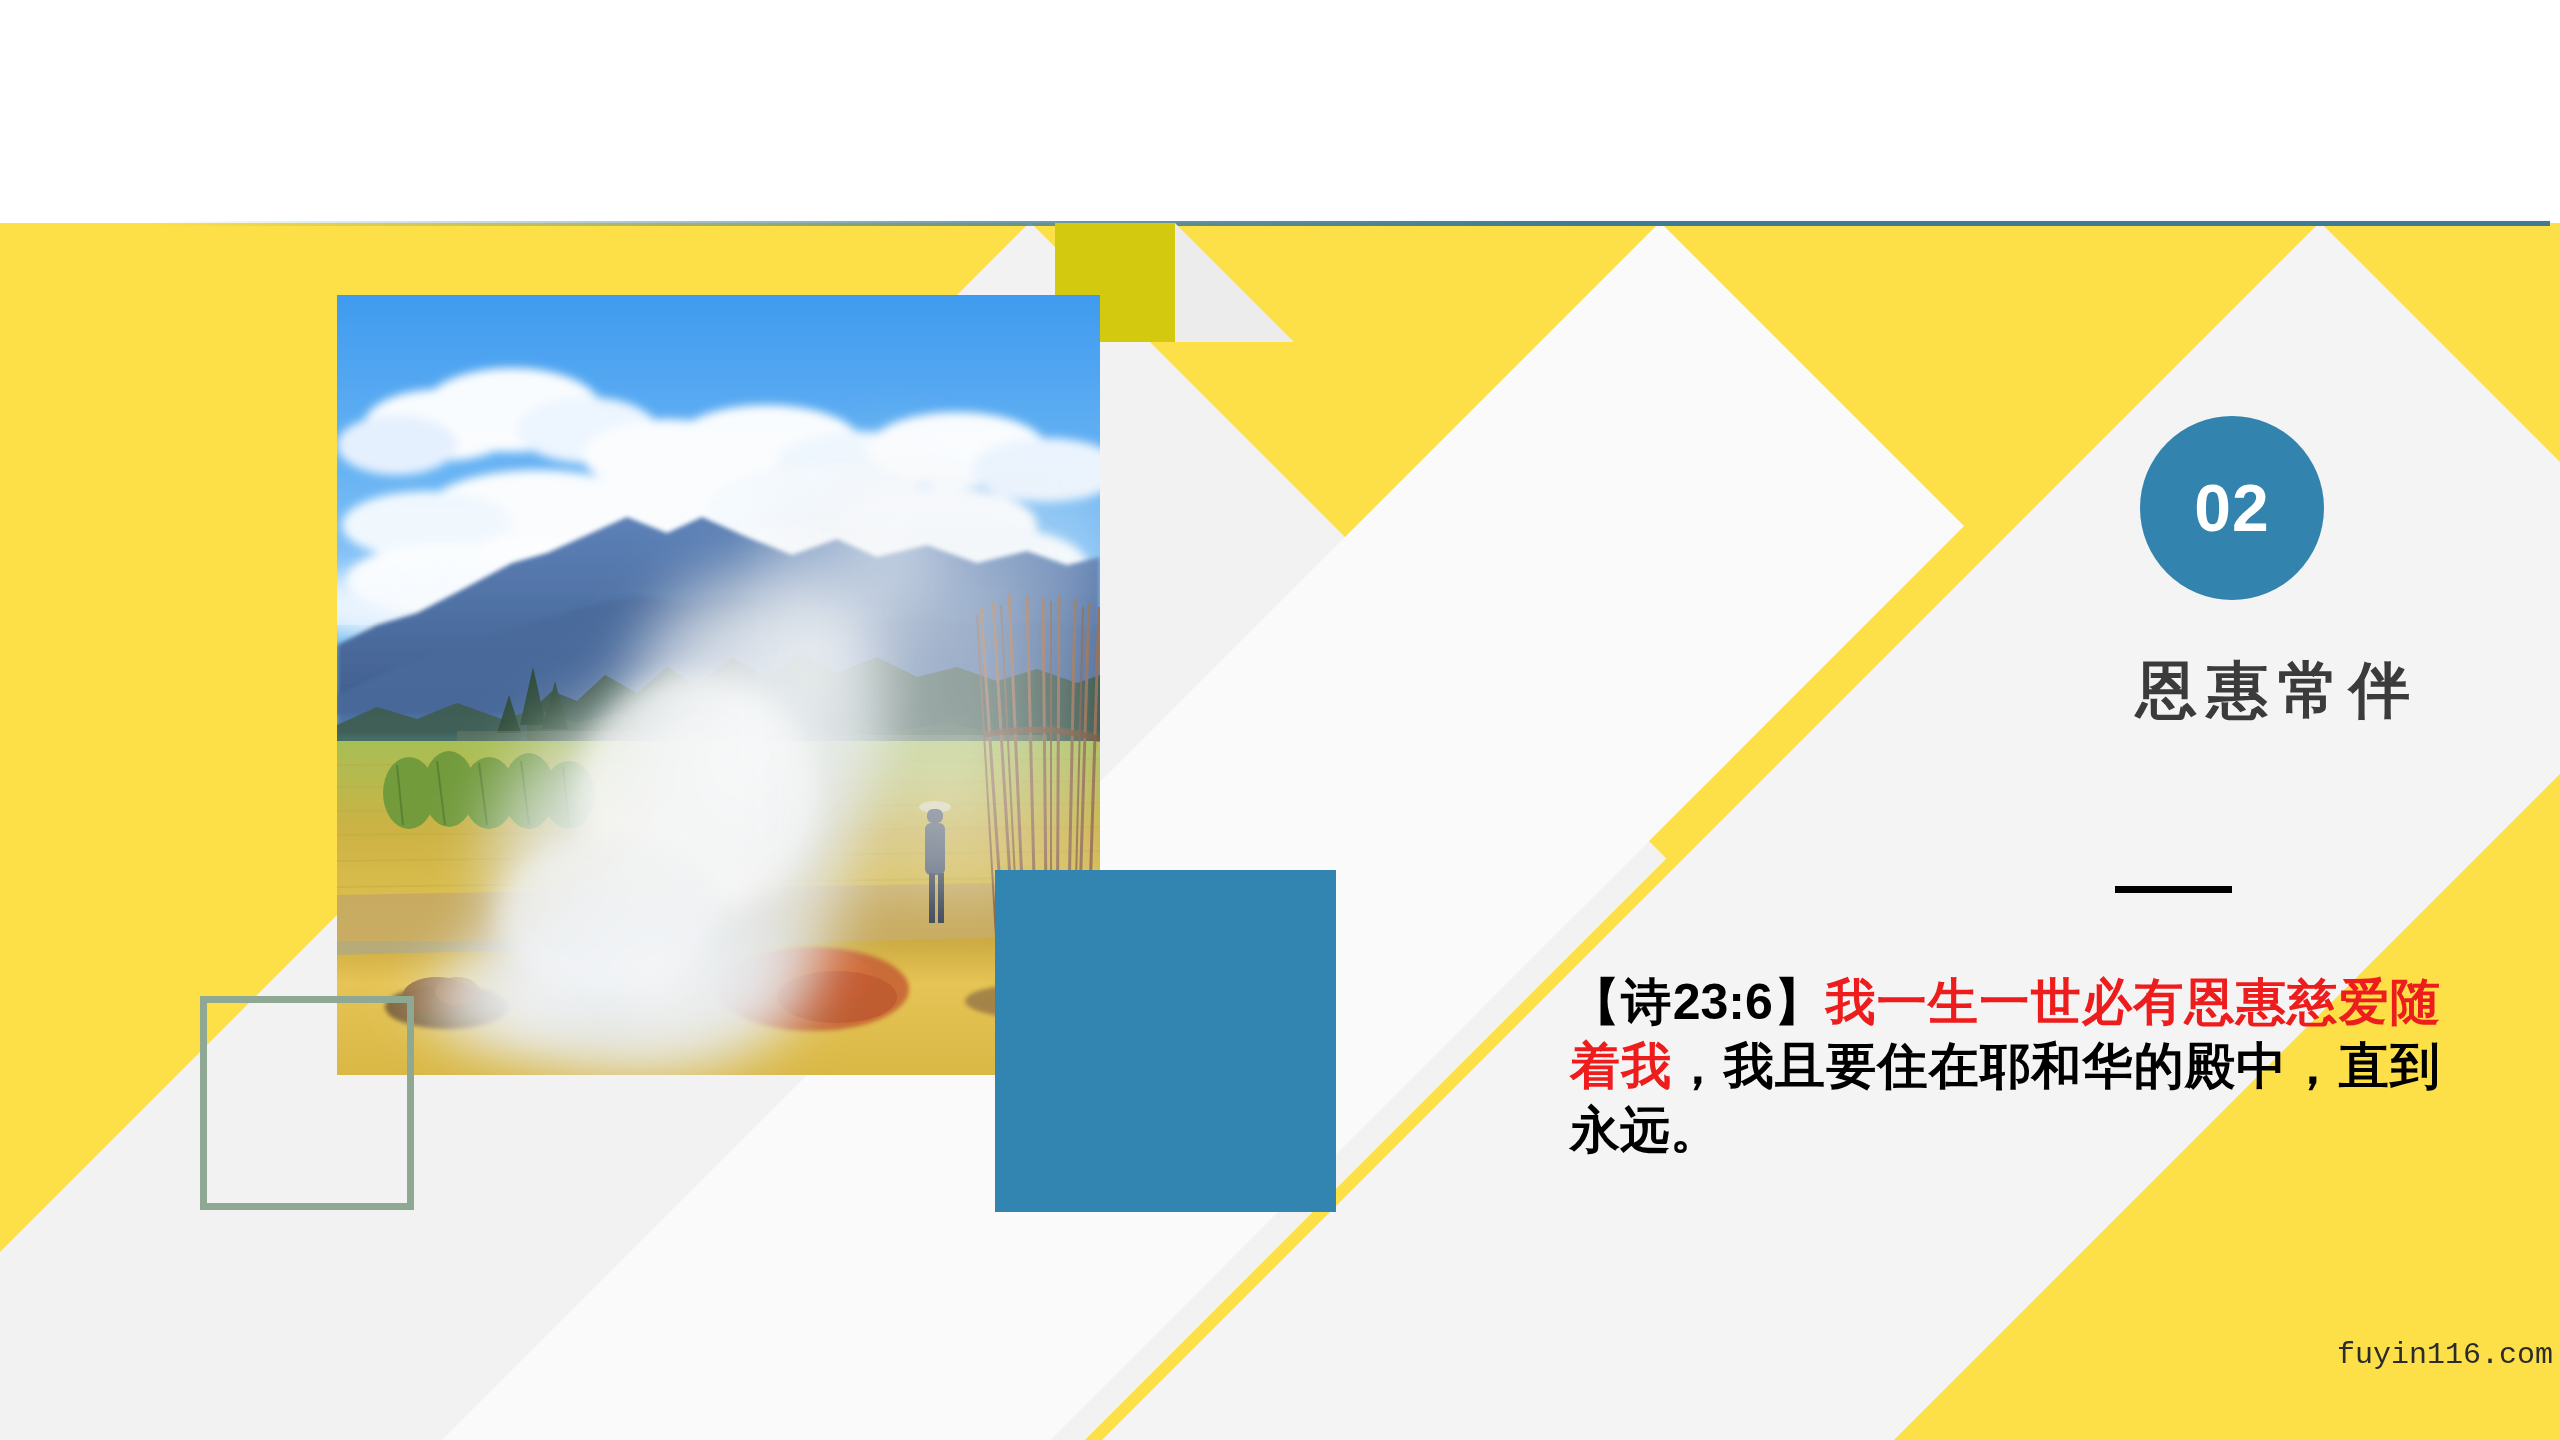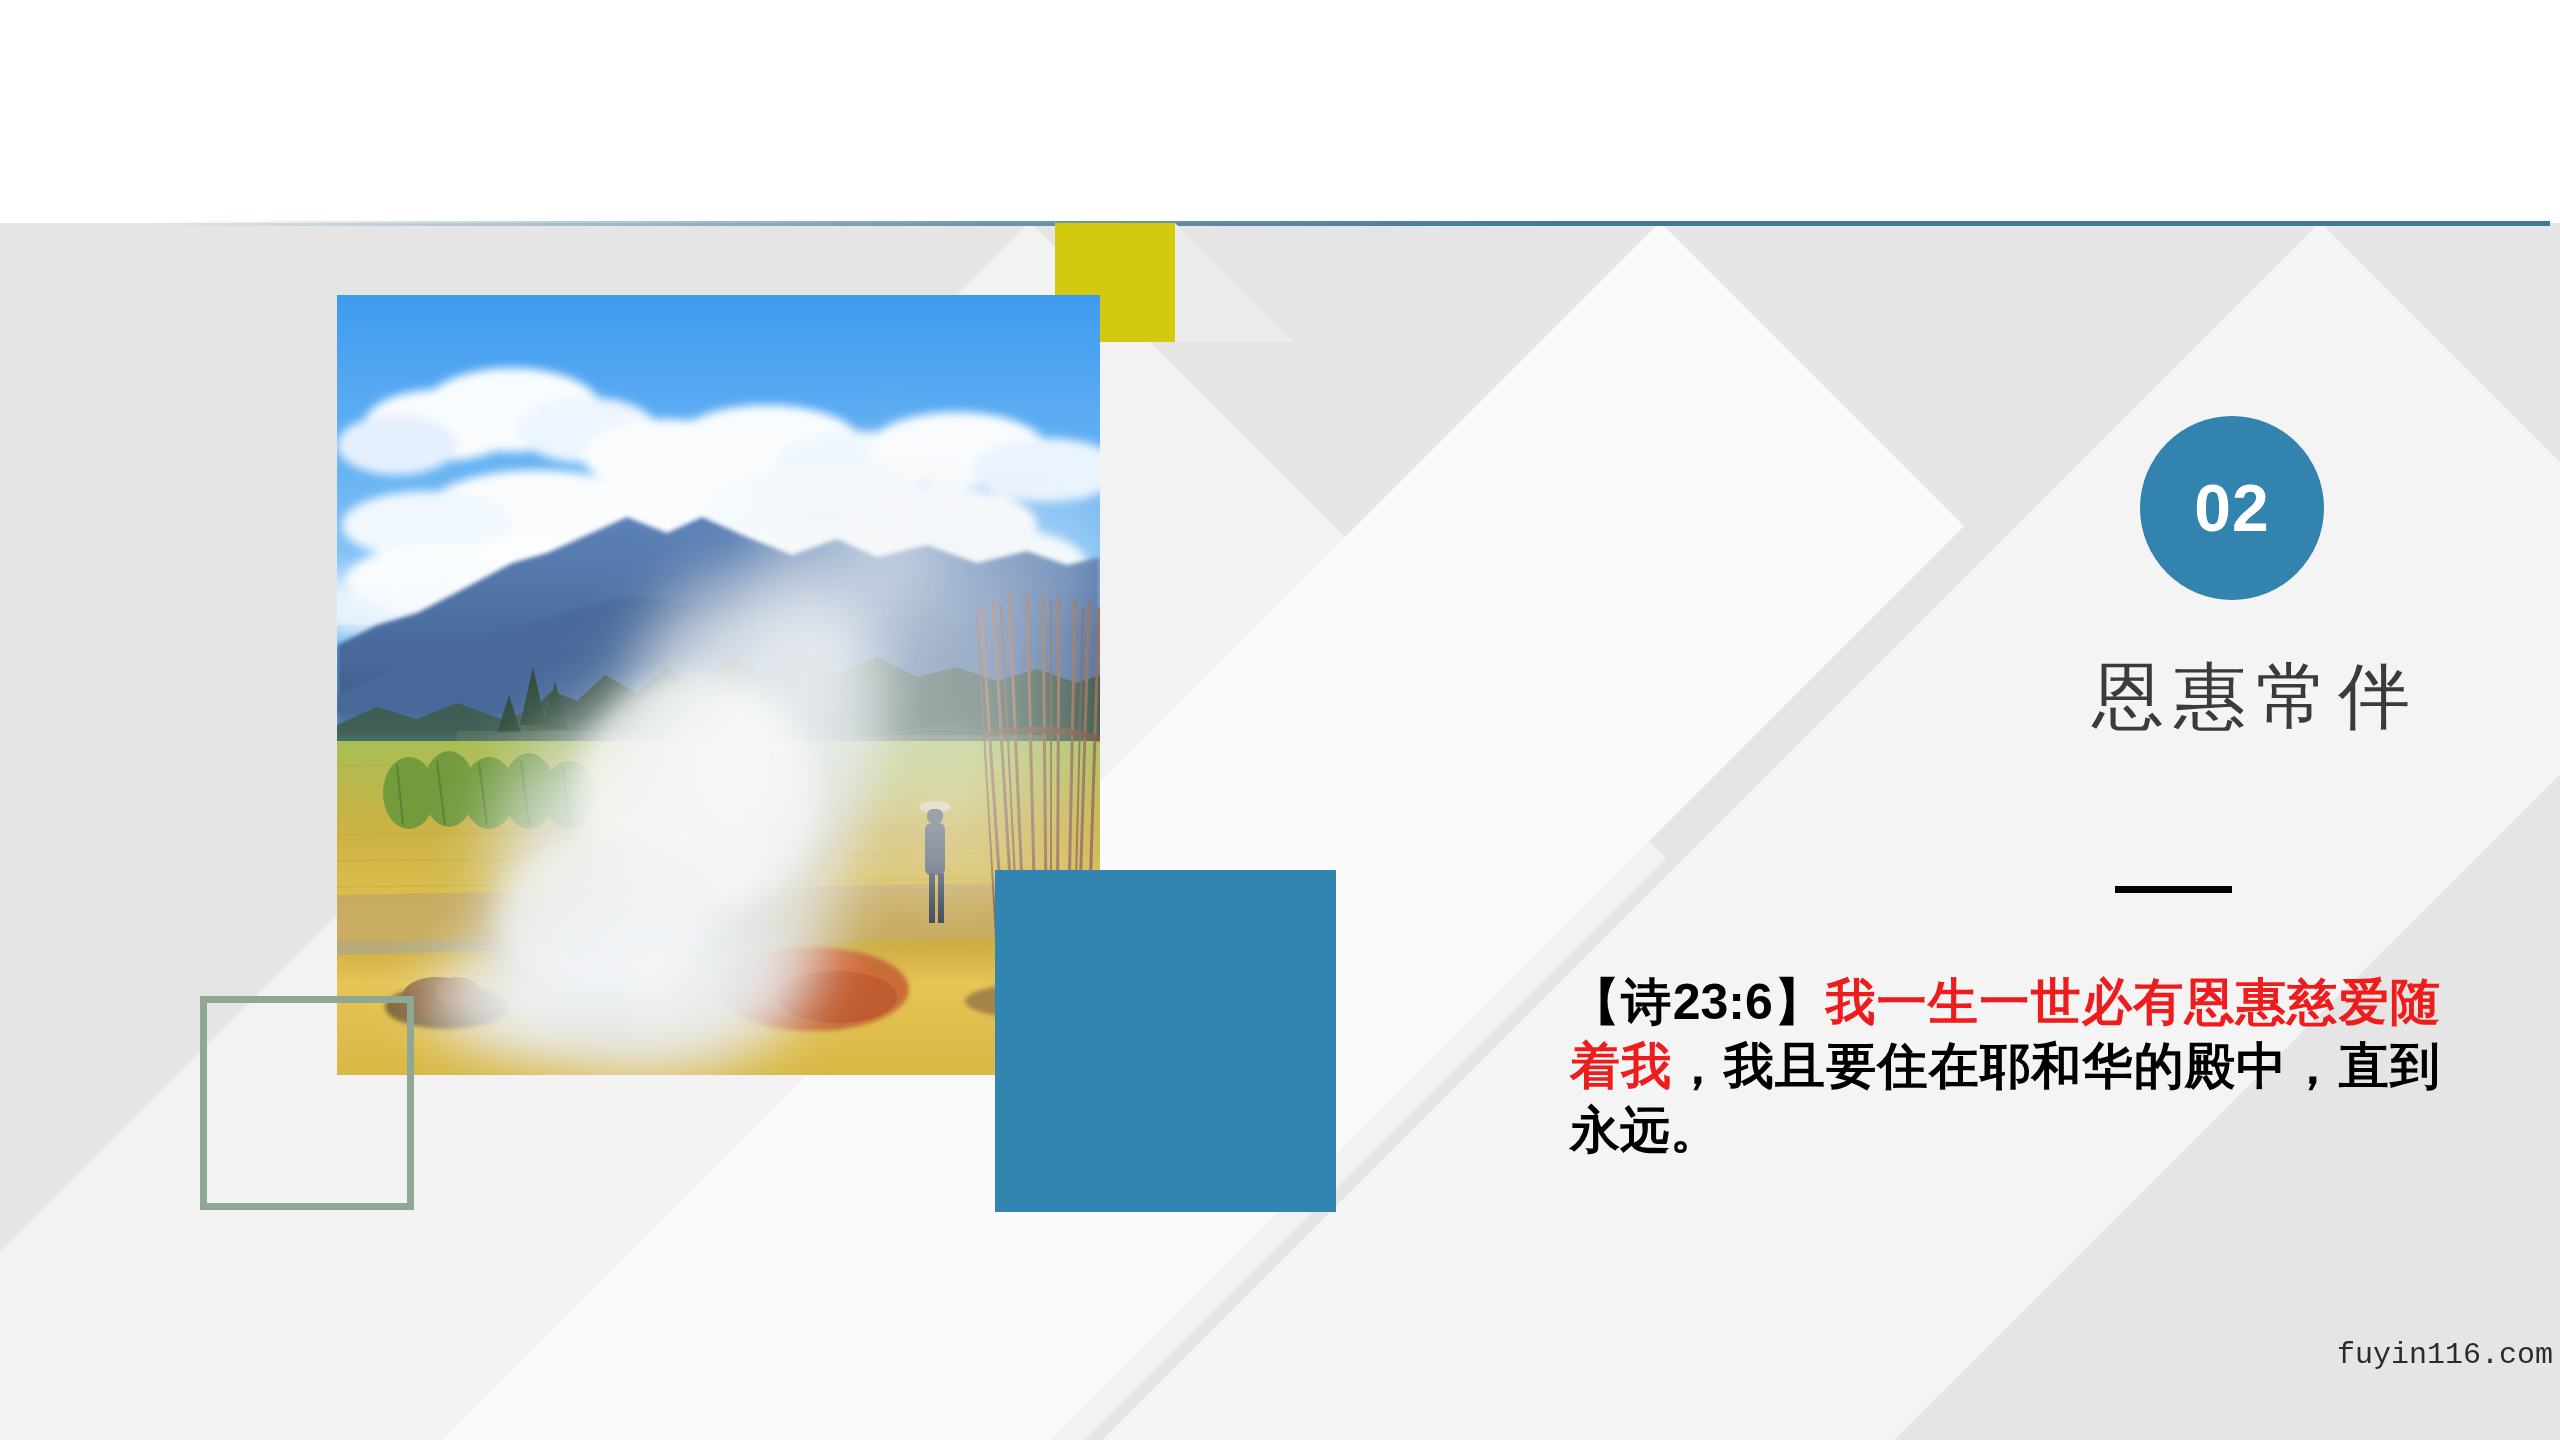--- a/index.html
+++ b/index.html
@@ -8,21 +8,21 @@
     background: #ffffff;
   }
   body {
     font-family: "Liberation Sans", "DejaVu Sans", sans-serif;
   }
 
   #slide {
     position: relative;
     width: 2560px;
     height: 1440px;
-    background: #e5e5e5;
+    background: #fde047;
     overflow: hidden;
   }
 
   
   .bg-ribbons {
     position: absolute;
     inset: 0;
     overflow: hidden;
     pointer-events: none;
   }
@@ -149,22 +149,22 @@
   
   .right-col {
     position: absolute;
     left: 1520px;
     top: 655px;
     width: 920px;
     text-align: right;
   }
   .slide-title {
     color: #3b3b3b;
-    font-size: 72px;
-    font-weight: normal;
+    font-size: 61px;
+    font-weight: bold;
     letter-spacing: 10px;
     line-height: 1.15;
     margin: 0;
     padding-right: 20px;
     font-family: "Liberation Sans", "DejaVu Sans", sans-serif;
   }
   .title-rule {
     position: absolute;
     left: 2115px;
     top: 886px;

